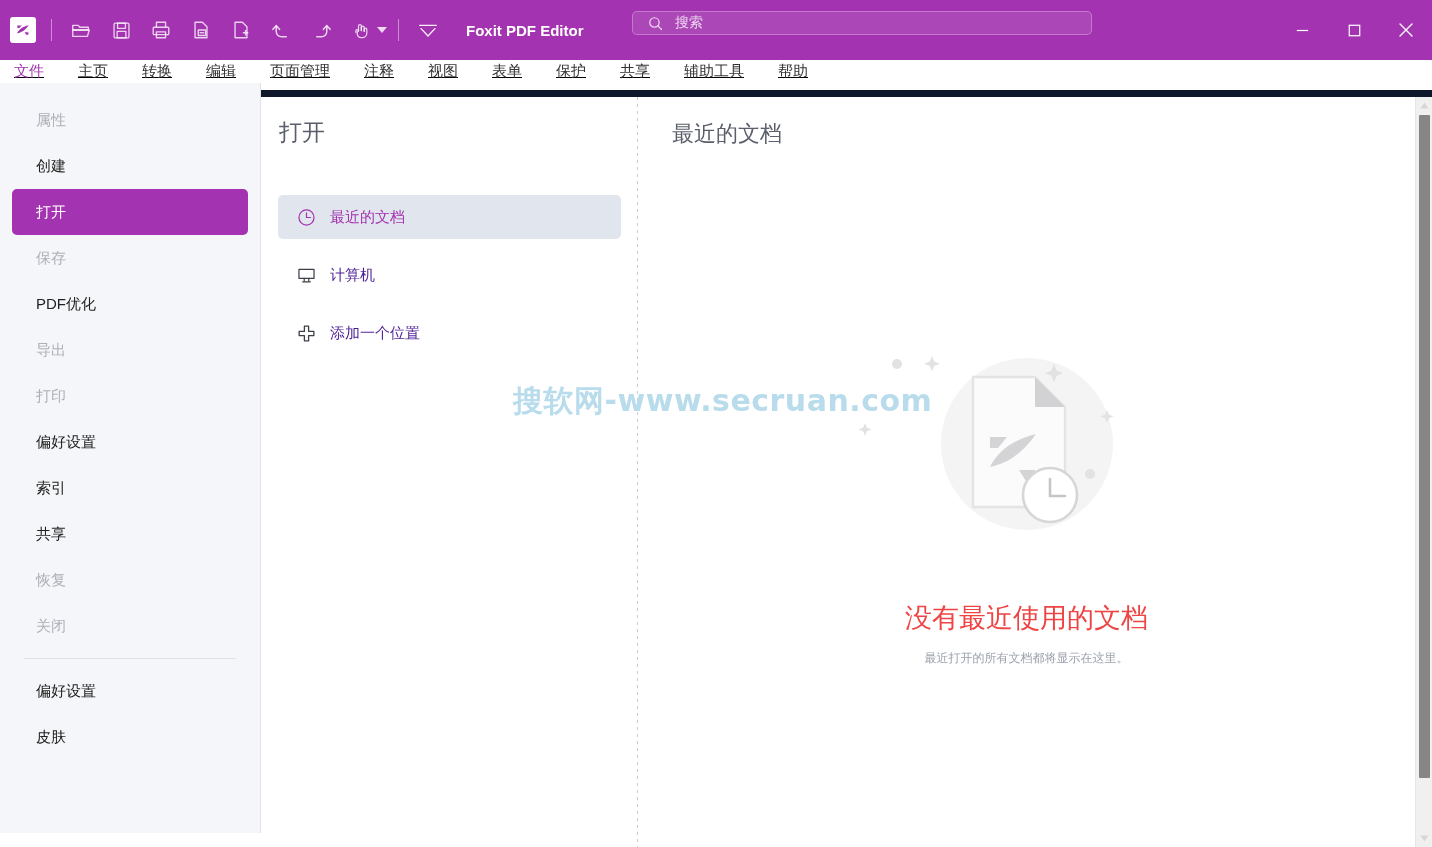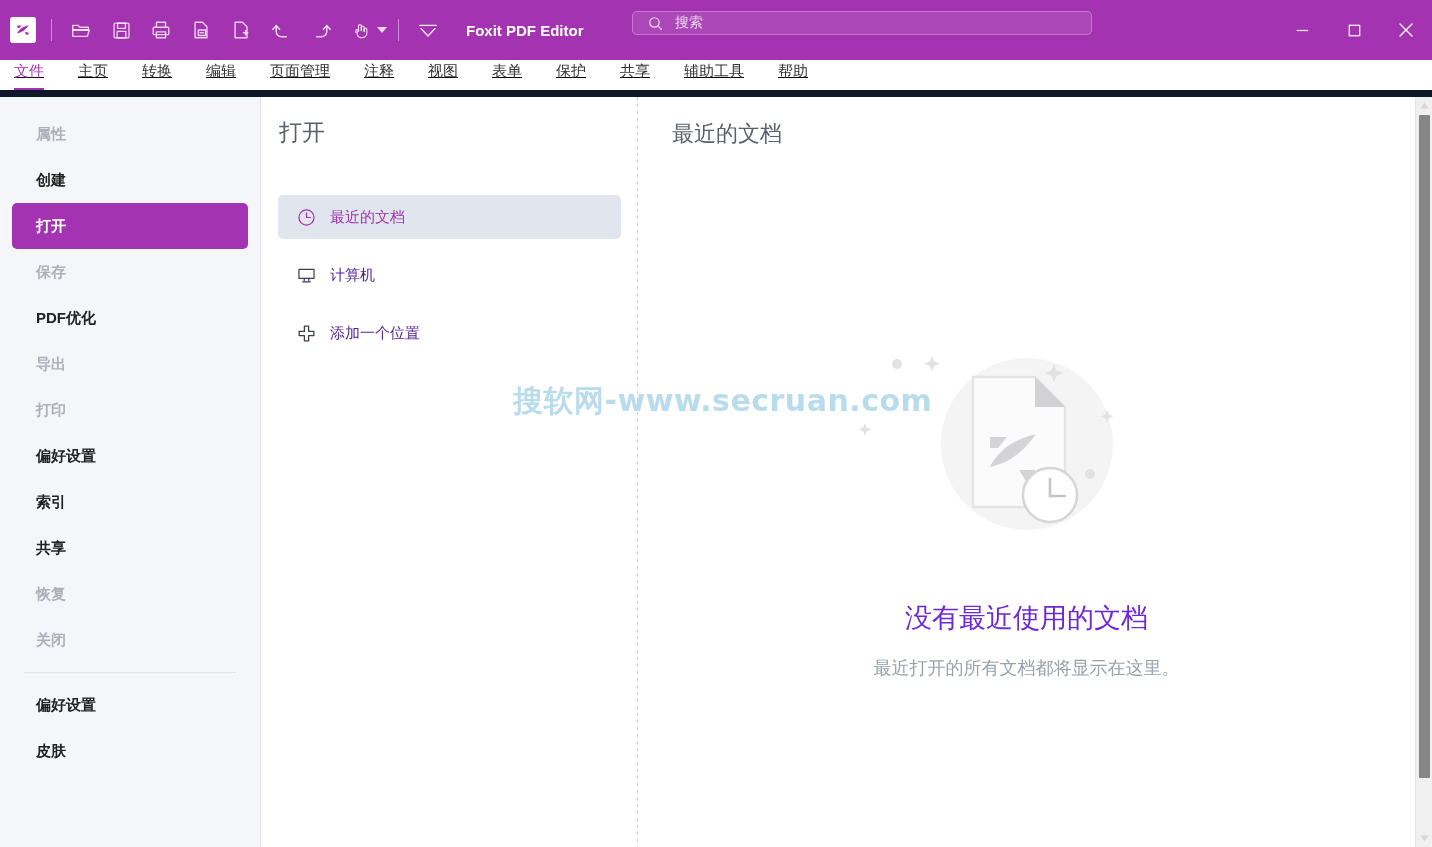--- a/index.html
+++ b/index.html
@@ -74,25 +74,24 @@
   }
   .menu-item:first-child { margin-left: 14px; }
   .menu-item.active { color: #a333b0; }
   .menu-item.active::after {
     content: ""; position: absolute; left: 0; right: 0; bottom: 0;
     height: 2px; background: #a333b0;
   }
 
   
   .sidebar {
-    position: absolute; left: 0; top: 97px; width: 261px; height: 750px;
+    position: absolute; left: 0; top: 83px; width: 261px; height: 750px;
     background: #f5f6f9;
     border-right: 1px solid #e2e3e8;
     padding-top: 14px;
-    font-weight: bold;
   }
   .side-item {
     height: 46px; display: flex; align-items: center;
     padding-left: 24px; font-size: 15px; color: #222222;
     margin: 0 12px; border-radius: 5px;
   }
   .side-item.disabled { color: #adb0b8; }
   .side-item.active { background: #a333b0; color: #ffffff; }
   .side-divider {
     height: 1px; background: #dfe1e6; margin: 9px 24px 9px 24px;
@@ -127,24 +126,24 @@
   }
   .right-title {
     font-size: 22px; color: #5a5f6b; margin: 22px 0 0 34px; font-weight: normal;
   }
   .empty-wrap {
     position: absolute; left: 0; top: 225px; width: 777px;
     display: flex; flex-direction: column; align-items: center;
   }
   .empty-illus { position: relative; width: 340px; height: 270px; }
   .empty-h1 {
-    font-size: 27px; color: #6d28d9; font-weight: normal; margin-top: 8px;
+    font-size: 27px; color: #ef4444; font-weight: normal; margin-top: 8px;
   }
   .empty-sub {
-    font-size: 18px; color: #9aa1ac; margin-top: 20px;
+    font-size: 12px; color: #9aa1ac; margin-top: 14px;
   }
 
   
   .watermark {
     position: absolute; left: 513px; top: 381px;
     font-size: 30px; font-weight: bold; color: #b9dcec;
     letter-spacing: 0.5px; white-space: nowrap; z-index: 5;
     font-family: "DejaVu Sans", sans-serif;
   }
 

